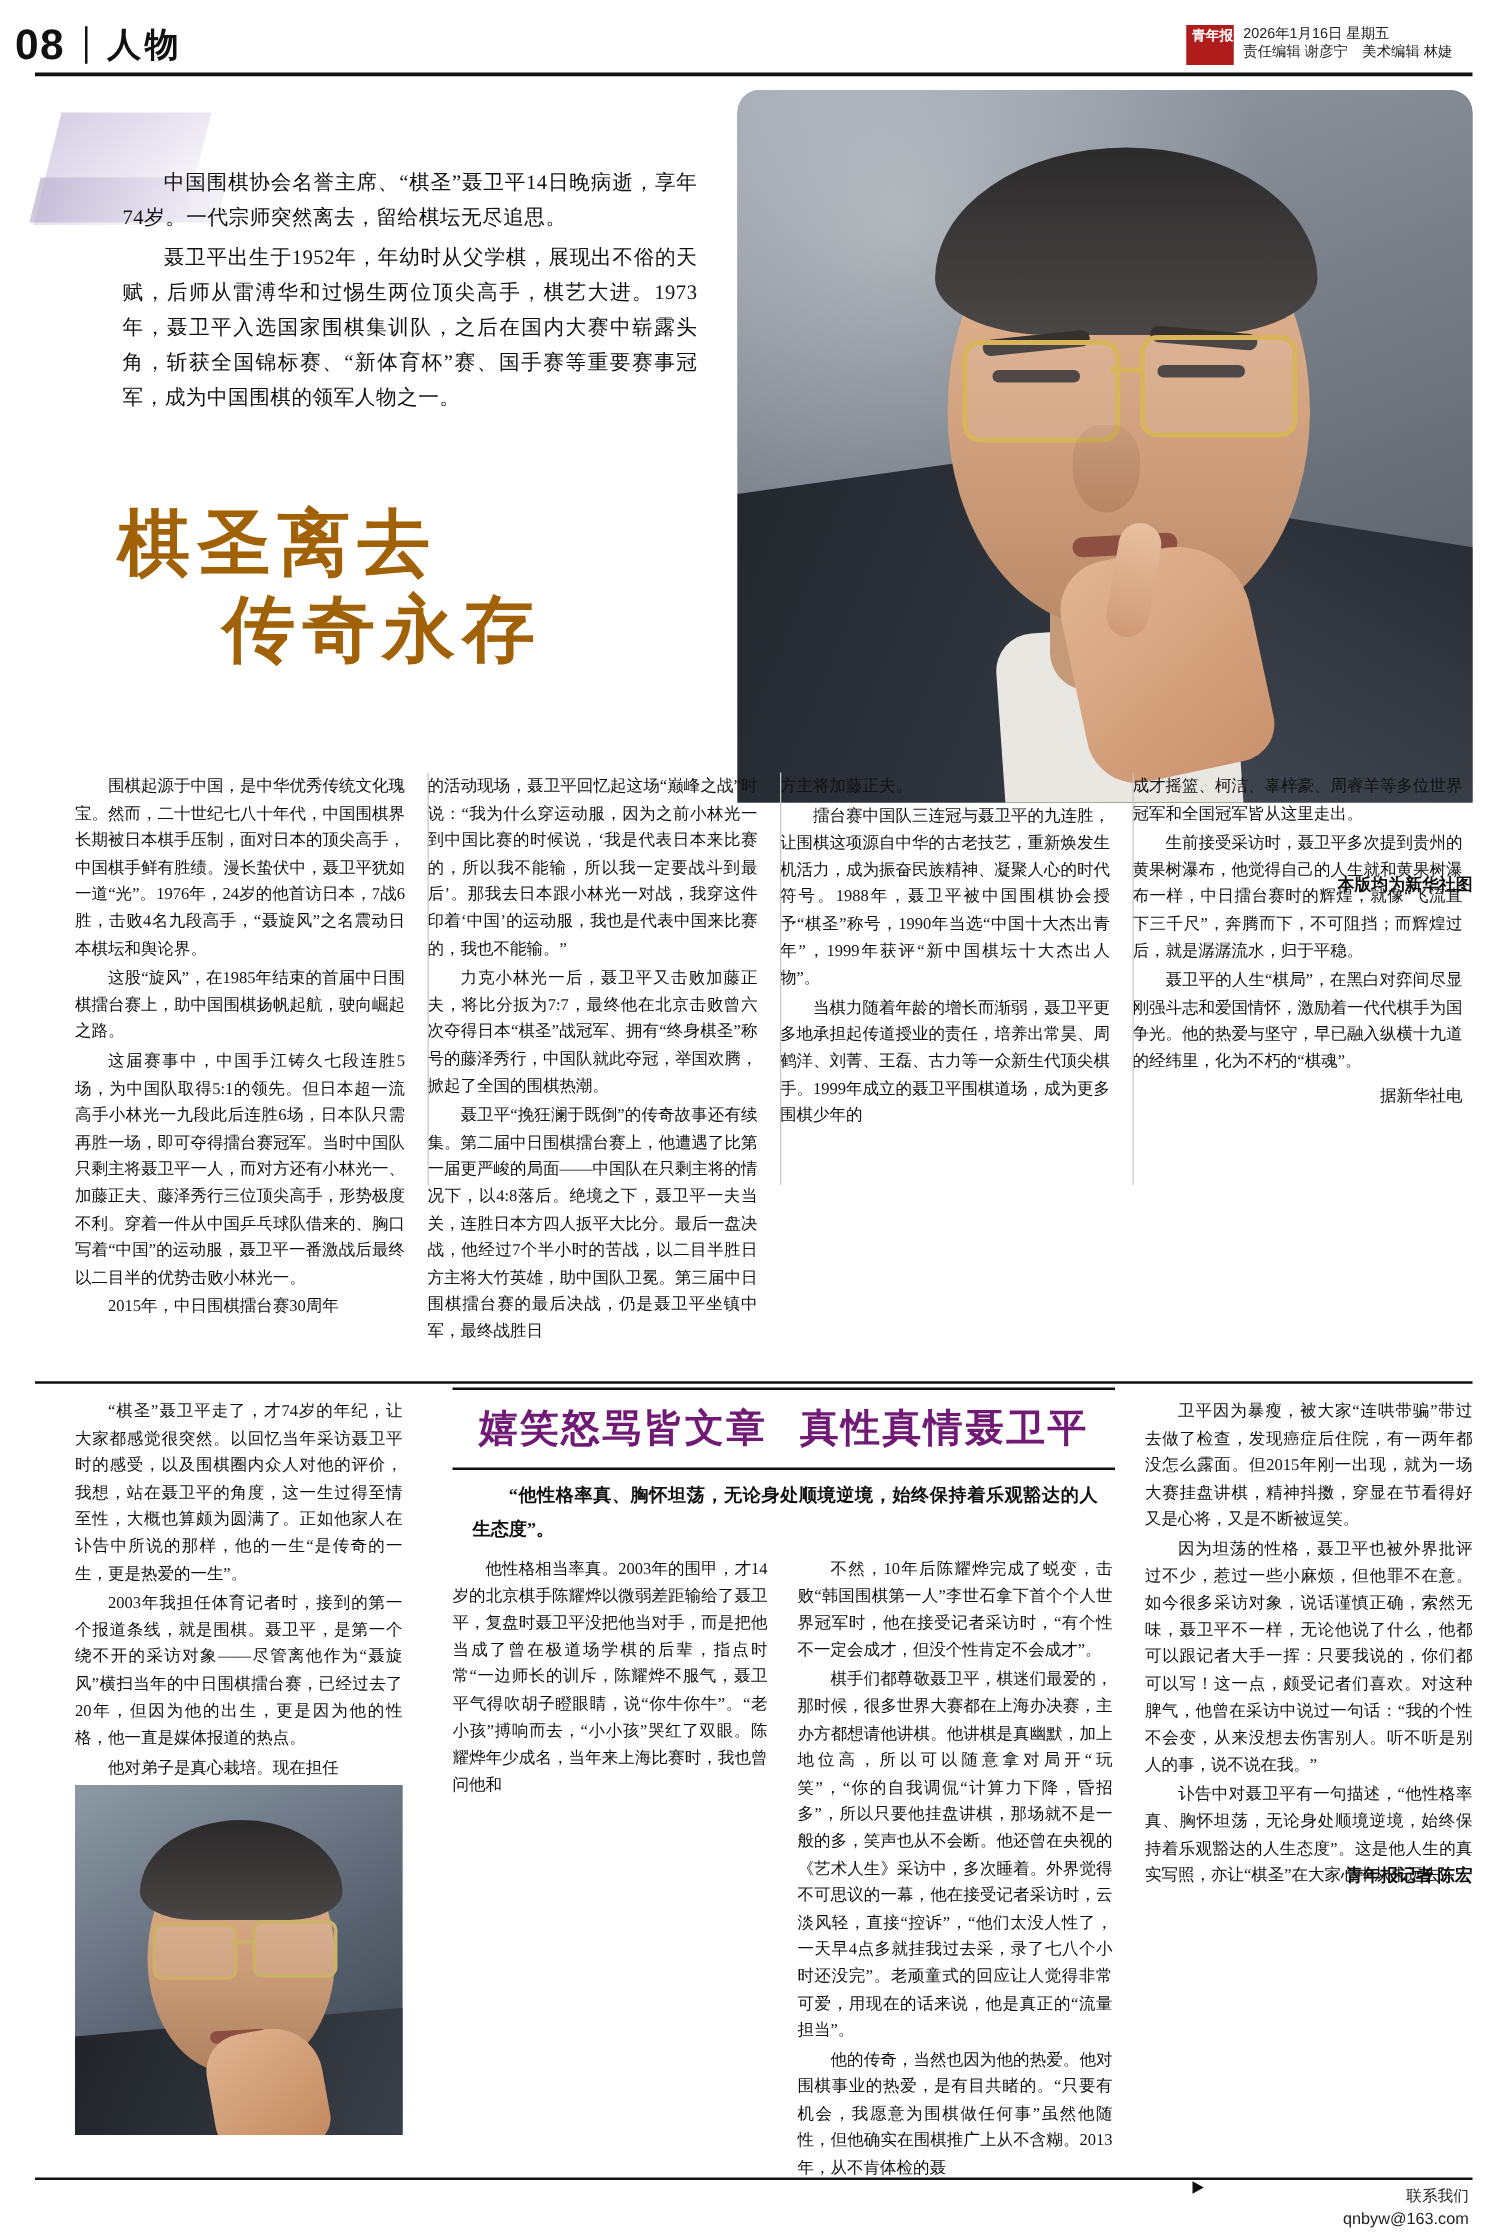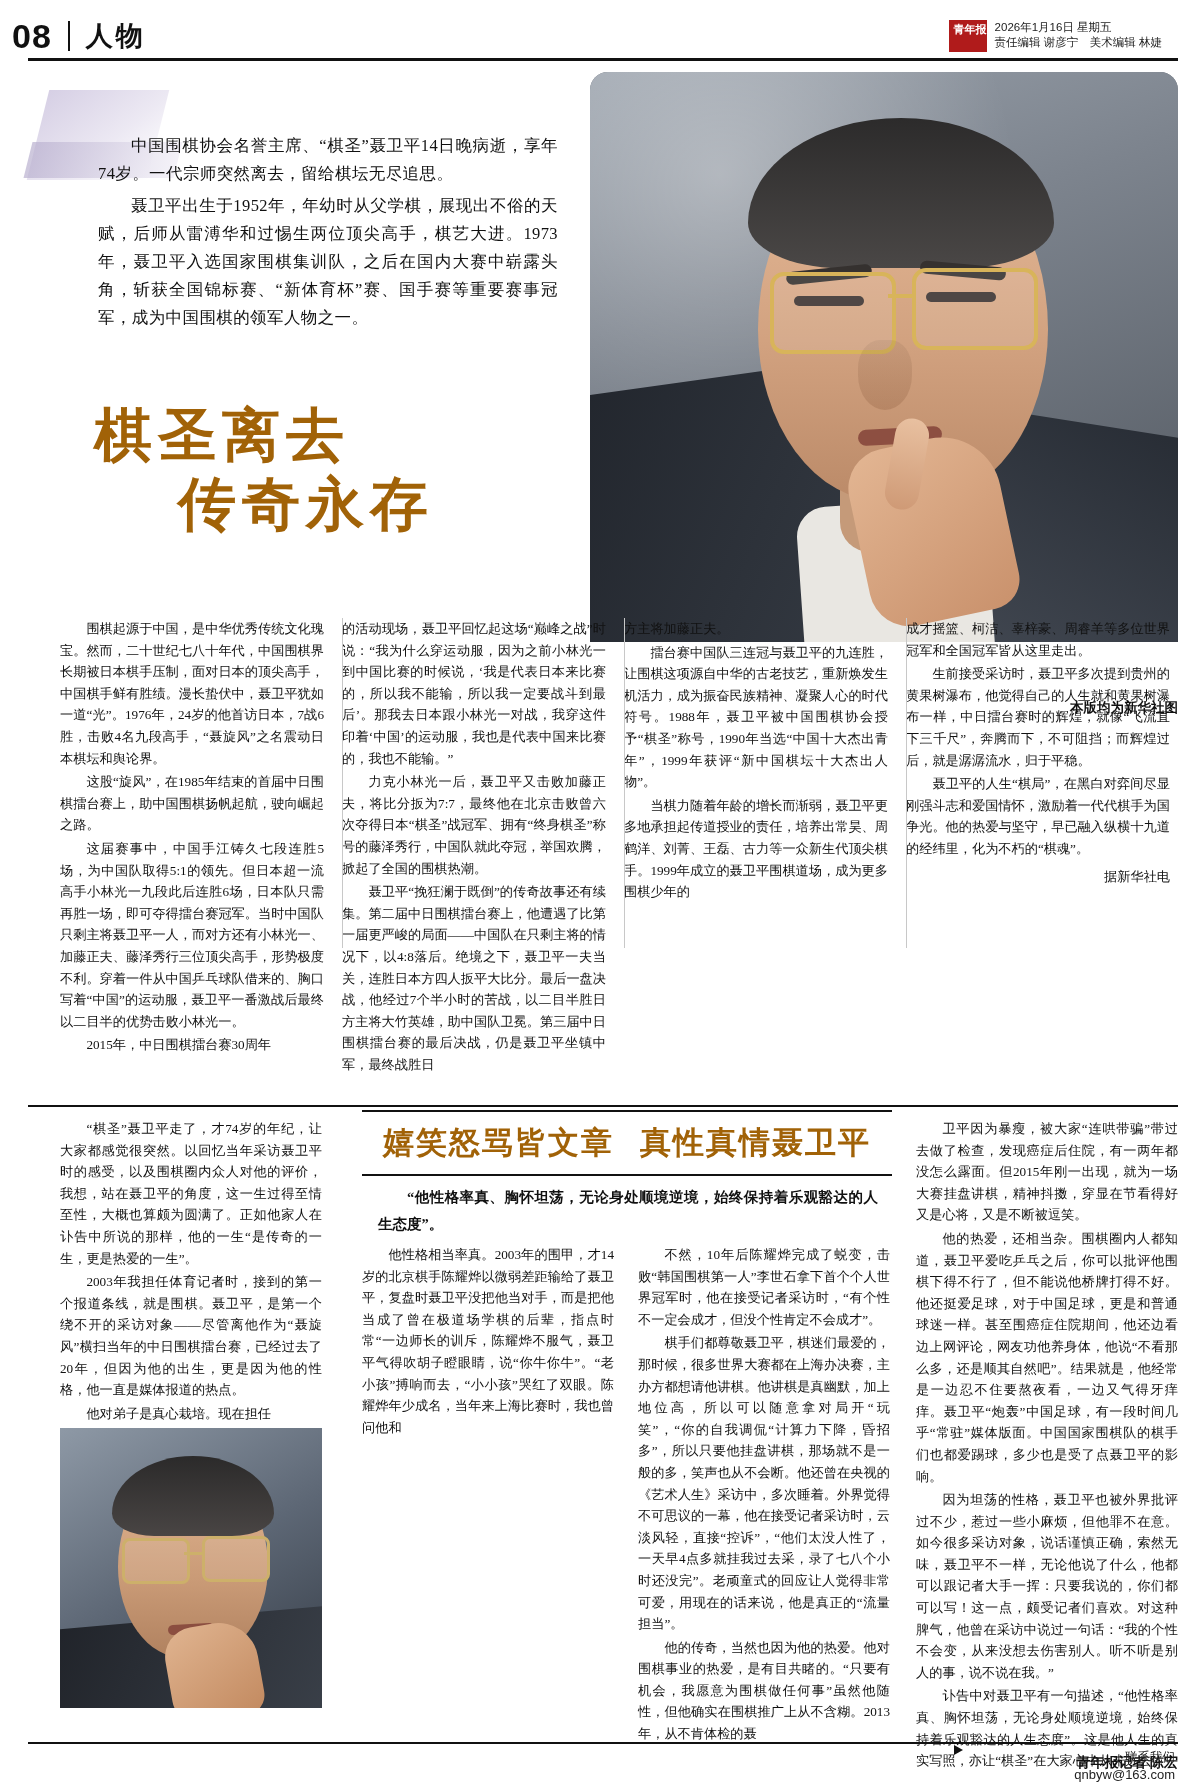--- a/index.html
+++ b/index.html
@@ -195,21 +195,21 @@
   }
   .lower-col p{margin:0 0 2px 0;text-indent:2em;}
 
   .title-box{
     position:absolute;left:302px;top:-8px;width:530px;height:62px;
     border-top:2px solid #111;border-bottom:2px solid #111;
     display:flex;align-items:center;justify-content:center;gap:26px;
   }
   .title-box .t{
     font-family:"DejaVu Sans","Liberation Sans",sans-serif;
-    font-size:31px;font-weight:bold;letter-spacing:2px;color:#a16207;
+    font-size:31px;font-weight:bold;letter-spacing:2px;color:#701a75;
   }
   .subhead{
     position:absolute;left:318px;top:66px;width:500px;
     font-size:14.5px;line-height:27px;font-weight:bold;text-align:justify;color:#111;
   }
   .subhead p{margin:0;text-indent:2em;}
 
   .byline{
     position:absolute;right:0;bottom:0;font-weight:bold;font-size:14px;
   }
@@ -382,21 +382,20 @@
     </div>
 
     <div class="lower-col" style="left:578px;top:126px;width:252px;">
       <p>不然，10年后陈耀烨完成了蜕变，击败“韩国围棋第一人”李世石拿下首个个人世界冠军时，他在接受记者采访时，“有个性不一定会成才，但没个性肯定不会成才”。</p>
       <p>棋手们都尊敬聂卫平，棋迷们最爱的，那时候，很多世界大赛都在上海办决赛，主办方都想请他讲棋。他讲棋是真幽默，加上地位高，所以可以随意拿对局开“玩笑”，“你的自我调侃“计算力下降，昏招多”，所以只要他挂盘讲棋，那场就不是一般的多，笑声也从不会断。他还曾在央视的《艺术人生》采访中，多次睡着。外界觉得不可思议的一幕，他在接受记者采访时，云淡风轻，直接“控诉”，“他们太没人性了，一天早4点多就挂我过去采，录了七八个小时还没完”。老顽童式的回应让人觉得非常可爱，用现在的话来说，他是真正的“流量担当”。</p>
       <p>他的传奇，当然也因为他的热爱。他对围棋事业的热爱，是有目共睹的。“只要有机会，我愿意为围棋做任何事”虽然他随性，但他确实在围棋推广上从不含糊。2013年，从不肯体检的聂</p>
     </div>
 
     <div class="lower-col" style="left:856px;top:0px;width:262px;">
       <p class="noind">卫平因为暴瘦，被大家“连哄带骗”带过去做了检查，发现癌症后住院，有一两年都没怎么露面。但2015年刚一出现，就为一场大赛挂盘讲棋，精神抖擞，穿显在节看得好又是心将，又是不断被逗笑。</p>
-      <p>他的热爱，还相当杂。围棋圈内人都知道，聂卫平爱吃乒乓之后，你可以批评他围棋下得不行了，但不能说他桥牌打得不好。他还挺爱足球，对于中国足球，更是和普通球迷一样。甚至围癌症住院期间，他还边看边上网评论，网友功他养身体，他说“不看那么多，还是顺其自然吧”。结果就是，他经常是一边忍不住要熬夜看，一边又气得牙痒痒。聂卫平“炮轰”中国足球，有一段时间几乎“常驻”媒体版面。中国国家围棋队的棋手们也都爱踢球，多少也是受了点聂卫平的影响。</p>
       <p>因为坦荡的性格，聂卫平也被外界批评过不少，惹过一些小麻烦，但他罪不在意。如今很多采访对象，说话谨慎正确，索然无味，聂卫平不一样，无论他说了什么，他都可以跟记者大手一挥：只要我说的，你们都可以写！这一点，颇受记者们喜欢。对这种脾气，他曾在采访中说过一句话：“我的个性不会变，从来没想去伤害别人。听不听是别人的事，说不说在我。”</p>
       <p>讣告中对聂卫平有一句描述，“他性格率真、胸怀坦荡，无论身处顺境逆境，始终保持着乐观豁达的人生态度”。这是他人生的真实写照，亦让“棋圣”在大家心中从未远去。</p>
       <div class="byline">青年报记者 陈宏</div>
     </div>
 
     <div class="photo2">
       <div class="bg"></div>
       <div class="suit"></div>
       <div class="face"></div>
       <div class="hair"></div>

